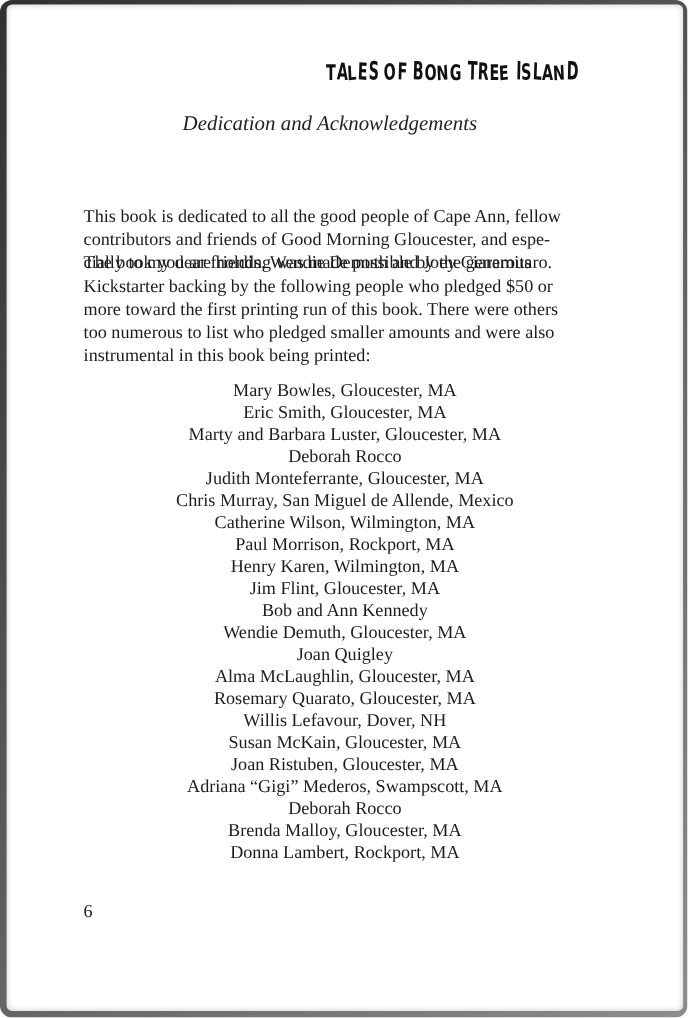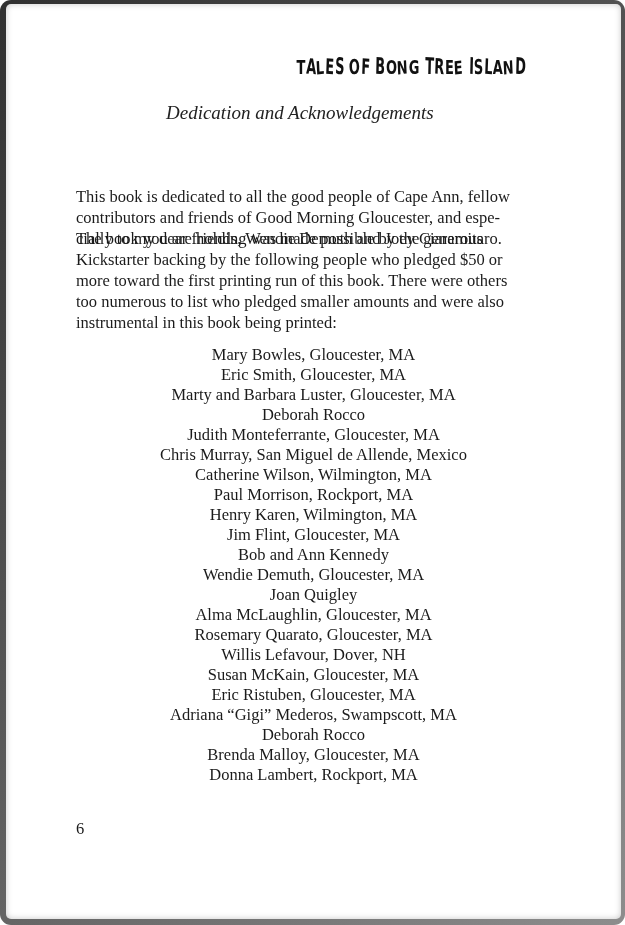--- a/index.html
+++ b/index.html
@@ -107,21 +107,21 @@
         <div class="backer-line">Paul Morrison, Rockport, MA</div>
         <div class="backer-line">Henry Karen, Wilmington, MA</div>
         <div class="backer-line">Jim Flint, Gloucester, MA</div>
         <div class="backer-line">Bob and Ann Kennedy</div>
         <div class="backer-line">Wendie Demuth, Gloucester, MA</div>
         <div class="backer-line">Joan Quigley</div>
         <div class="backer-line">Alma McLaughlin, Gloucester, MA</div>
         <div class="backer-line">Rosemary Quarato, Gloucester, MA</div>
         <div class="backer-line">Willis Lefavour, Dover, NH</div>
         <div class="backer-line">Susan McKain, Gloucester, MA</div>
-        <div class="backer-line">Eric Ristuben, Gloucester, MA</div>
+        <div class="backer-line">Joan Ristuben, Gloucester, MA</div>
         <div class="backer-line">Adriana “Gigi” Mederos, Swampscott, MA</div>
         <div class="backer-line">Deborah Rocco</div>
         <div class="backer-line">Brenda Malloy, Gloucester, MA</div>
         <div class="backer-line">Donna Lambert, Rockport, MA</div>
       </div>
 
     <div class="page-number">6</div>
 
   </div>
 </div>

